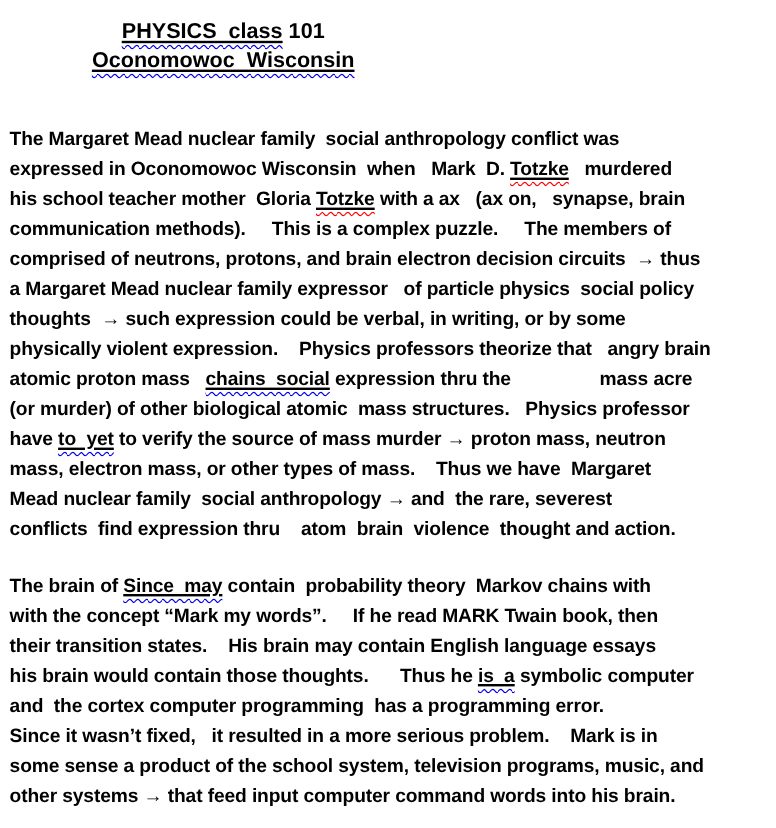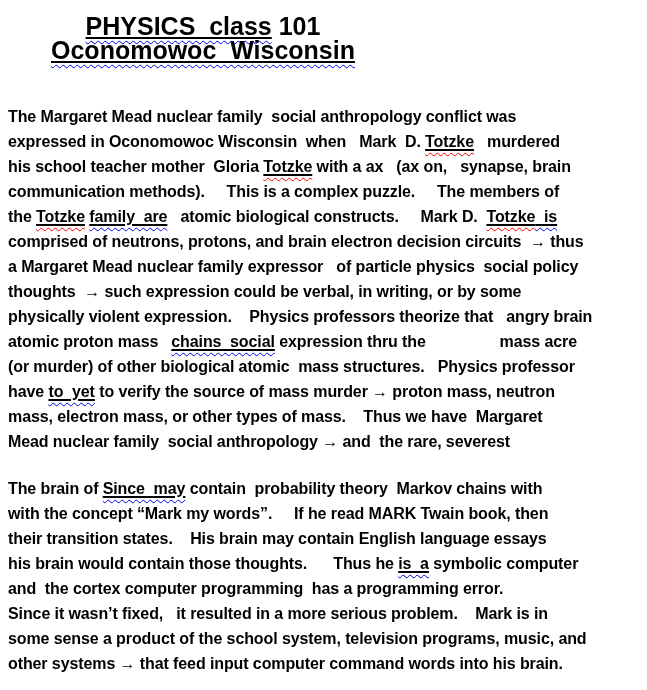--- a/index.html
+++ b/index.html
@@ -10,23 +10,22 @@
     overflow: hidden;
     background: #ffffff;
     color: #000000;
     font-family: "Liberation Sans", sans-serif;
     font-weight: bold;
   }
   .title-block {
     width: 372px;
     padding-top: 14px;
     text-align: center;
-    font-size: 25px;
+    font-size: 18px;
     line-height: 24px;
-    margin-left: 17px;
   }
   .doc-body {
     margin-left: 8px;
     margin-right: 4px;
     margin-top: 42px;
     font-size: 16px;
     line-height: 25px;
     letter-spacing: -0.1px;
   }
   .para + .para { margin-top: 22px; }
@@ -63,30 +62,30 @@
   <div class="title-block">
       <div class="line"><span class="u-solid"><span class="wavy-blue">PHYSICS  class</span></span> 101</div>
       <div class="line"><span class="u-solid"><span class="wavy-blue">Oconomowoc  Wisconsin</span></span></div>
     </div>
   <div class="doc-body">
     <div class="para">
         <div class="line">The Margaret Mead nuclear family  social anthropology conflict was</div>
         <div class="line">expressed in Oconomowoc Wisconsin  when   Mark  D. <span class="u-solid"><span class="wavy-red">Totzke</span></span>   murdered</div>
         <div class="line">his school teacher mother  Gloria <span class="u-solid"><span class="wavy-red">Totzke</span></span> with a ax   (ax on,   synapse, brain</div>
         <div class="line">communication methods).     This is a complex puzzle.     The members of</div>
-        <div class="line">the <span class="u-solid"><span class="wavy-red">Totzke</span></span> <span class="u-solid"><span class="wavy-blue">family  are</span></span>   atomic biological constructs.     Mark D.  <span class="u-solid"><span class="wavy-red">Totzke</span></span><span class="u-solid"><span class="wavy-blue">  is</span></span></div>
         <div class="line">comprised of neutrons, protons, and brain electron decision circuits  → thus</div>
         <div class="line">a Margaret Mead nuclear family expressor   of particle physics  social policy</div>
         <div class="line">thoughts  → such expression could be verbal, in writing, or by some</div>
         <div class="line">physically violent expression.    Physics professors theorize that   angry brain</div>
         <div class="line">atomic proton mass   <span class="u-solid"><span class="wavy-blue">chains  social</span></span> expression thru the                 mass acre</div>
         <div class="line">(or murder) of other biological atomic  mass structures.   Physics professor</div>
         <div class="line">have <span class="u-solid"><span class="wavy-blue">to  yet</span></span> to verify the source of mass murder → proton mass, neutron</div>
         <div class="line">mass, electron mass, or other types of mass.    Thus we have  Margaret</div>
         <div class="line">Mead nuclear family  social anthropology → and  the rare, severest</div>
+        <div class="line">conflicts  find expression thru    atom  brain  violence  thought and action.</div>
       </div>
     <div class="para">
         <div class="line">The brain of <span class="u-solid"><span class="wavy-blue">Since  may</span></span> contain  probability theory  Markov chains with</div>
         <div class="line">with the concept “Mark my words”.     If he read MARK Twain book, then</div>
         <div class="line">their transition states.    His brain may contain English language essays</div>
         <div class="line">his brain would contain those thoughts.      Thus he <span class="u-solid"><span class="wavy-blue">is  a</span></span> symbolic computer</div>
         <div class="line">and  the cortex computer programming  has a programming error.</div>
         <div class="line">Since it wasn’t fixed,   it resulted in a more serious problem.    Mark is in</div>
         <div class="line">some sense a product of the school system, television programs, music, and</div>
         <div class="line">other systems → that feed input computer command words into his brain.</div>

